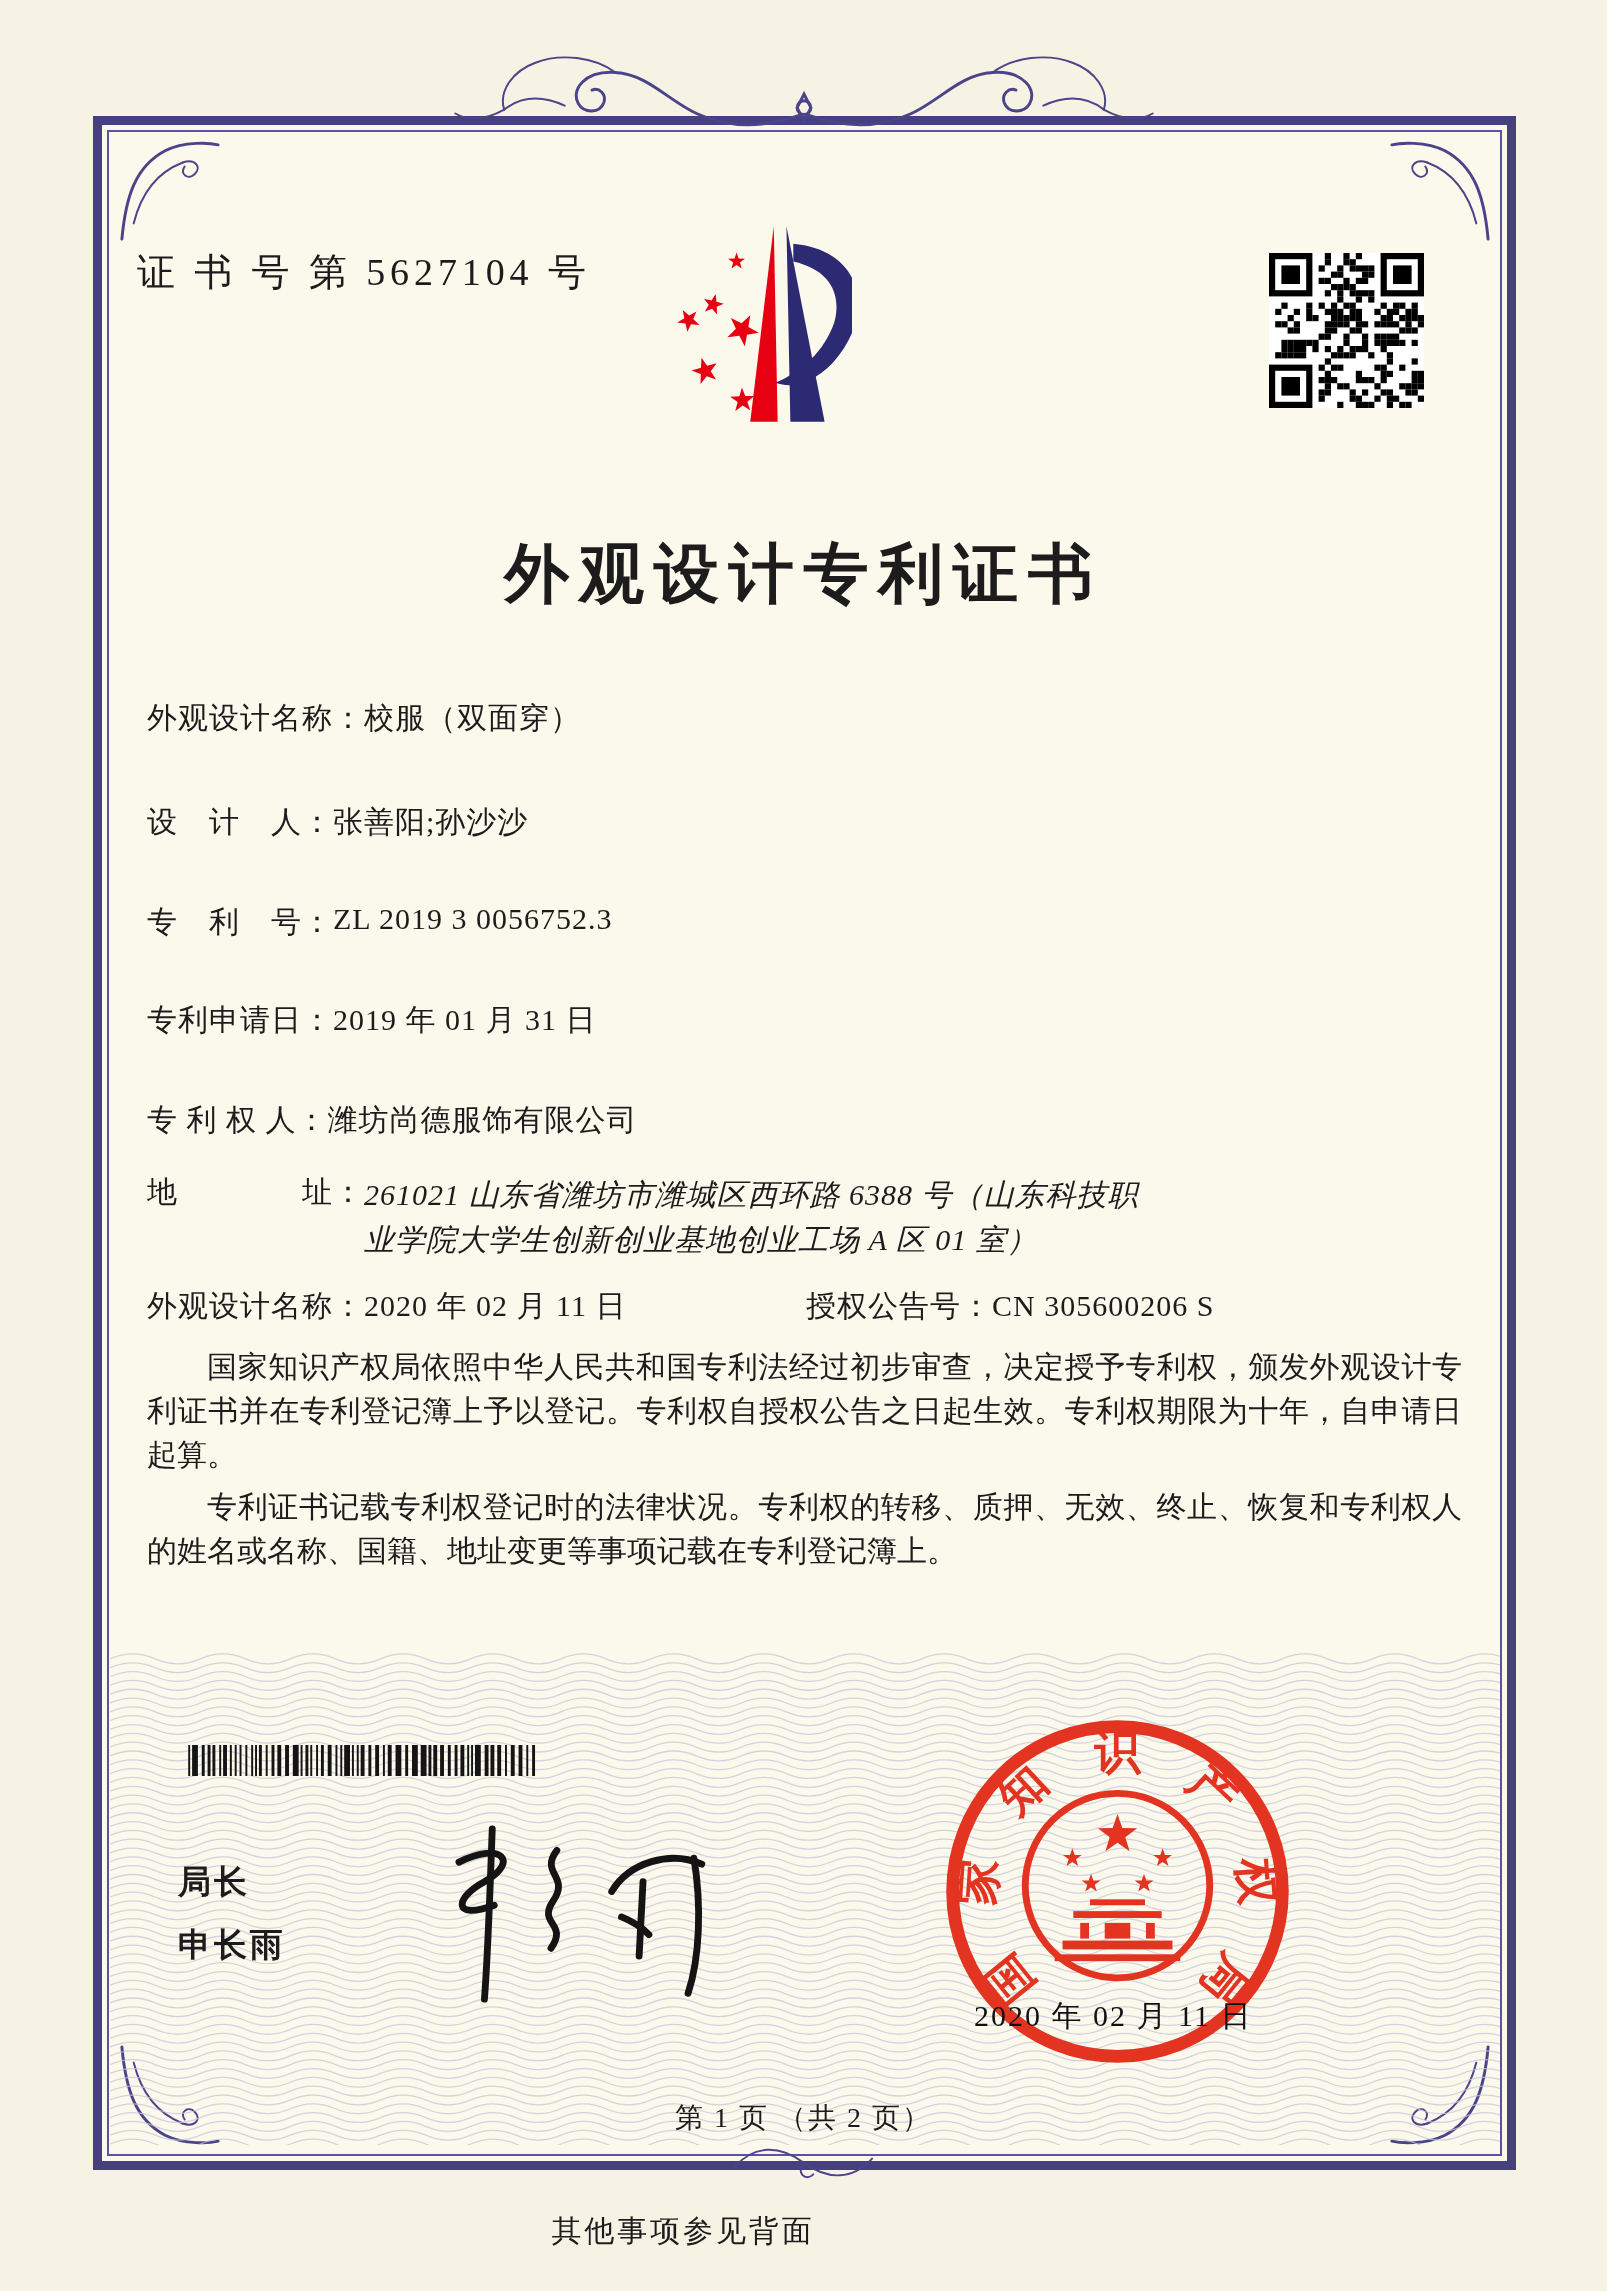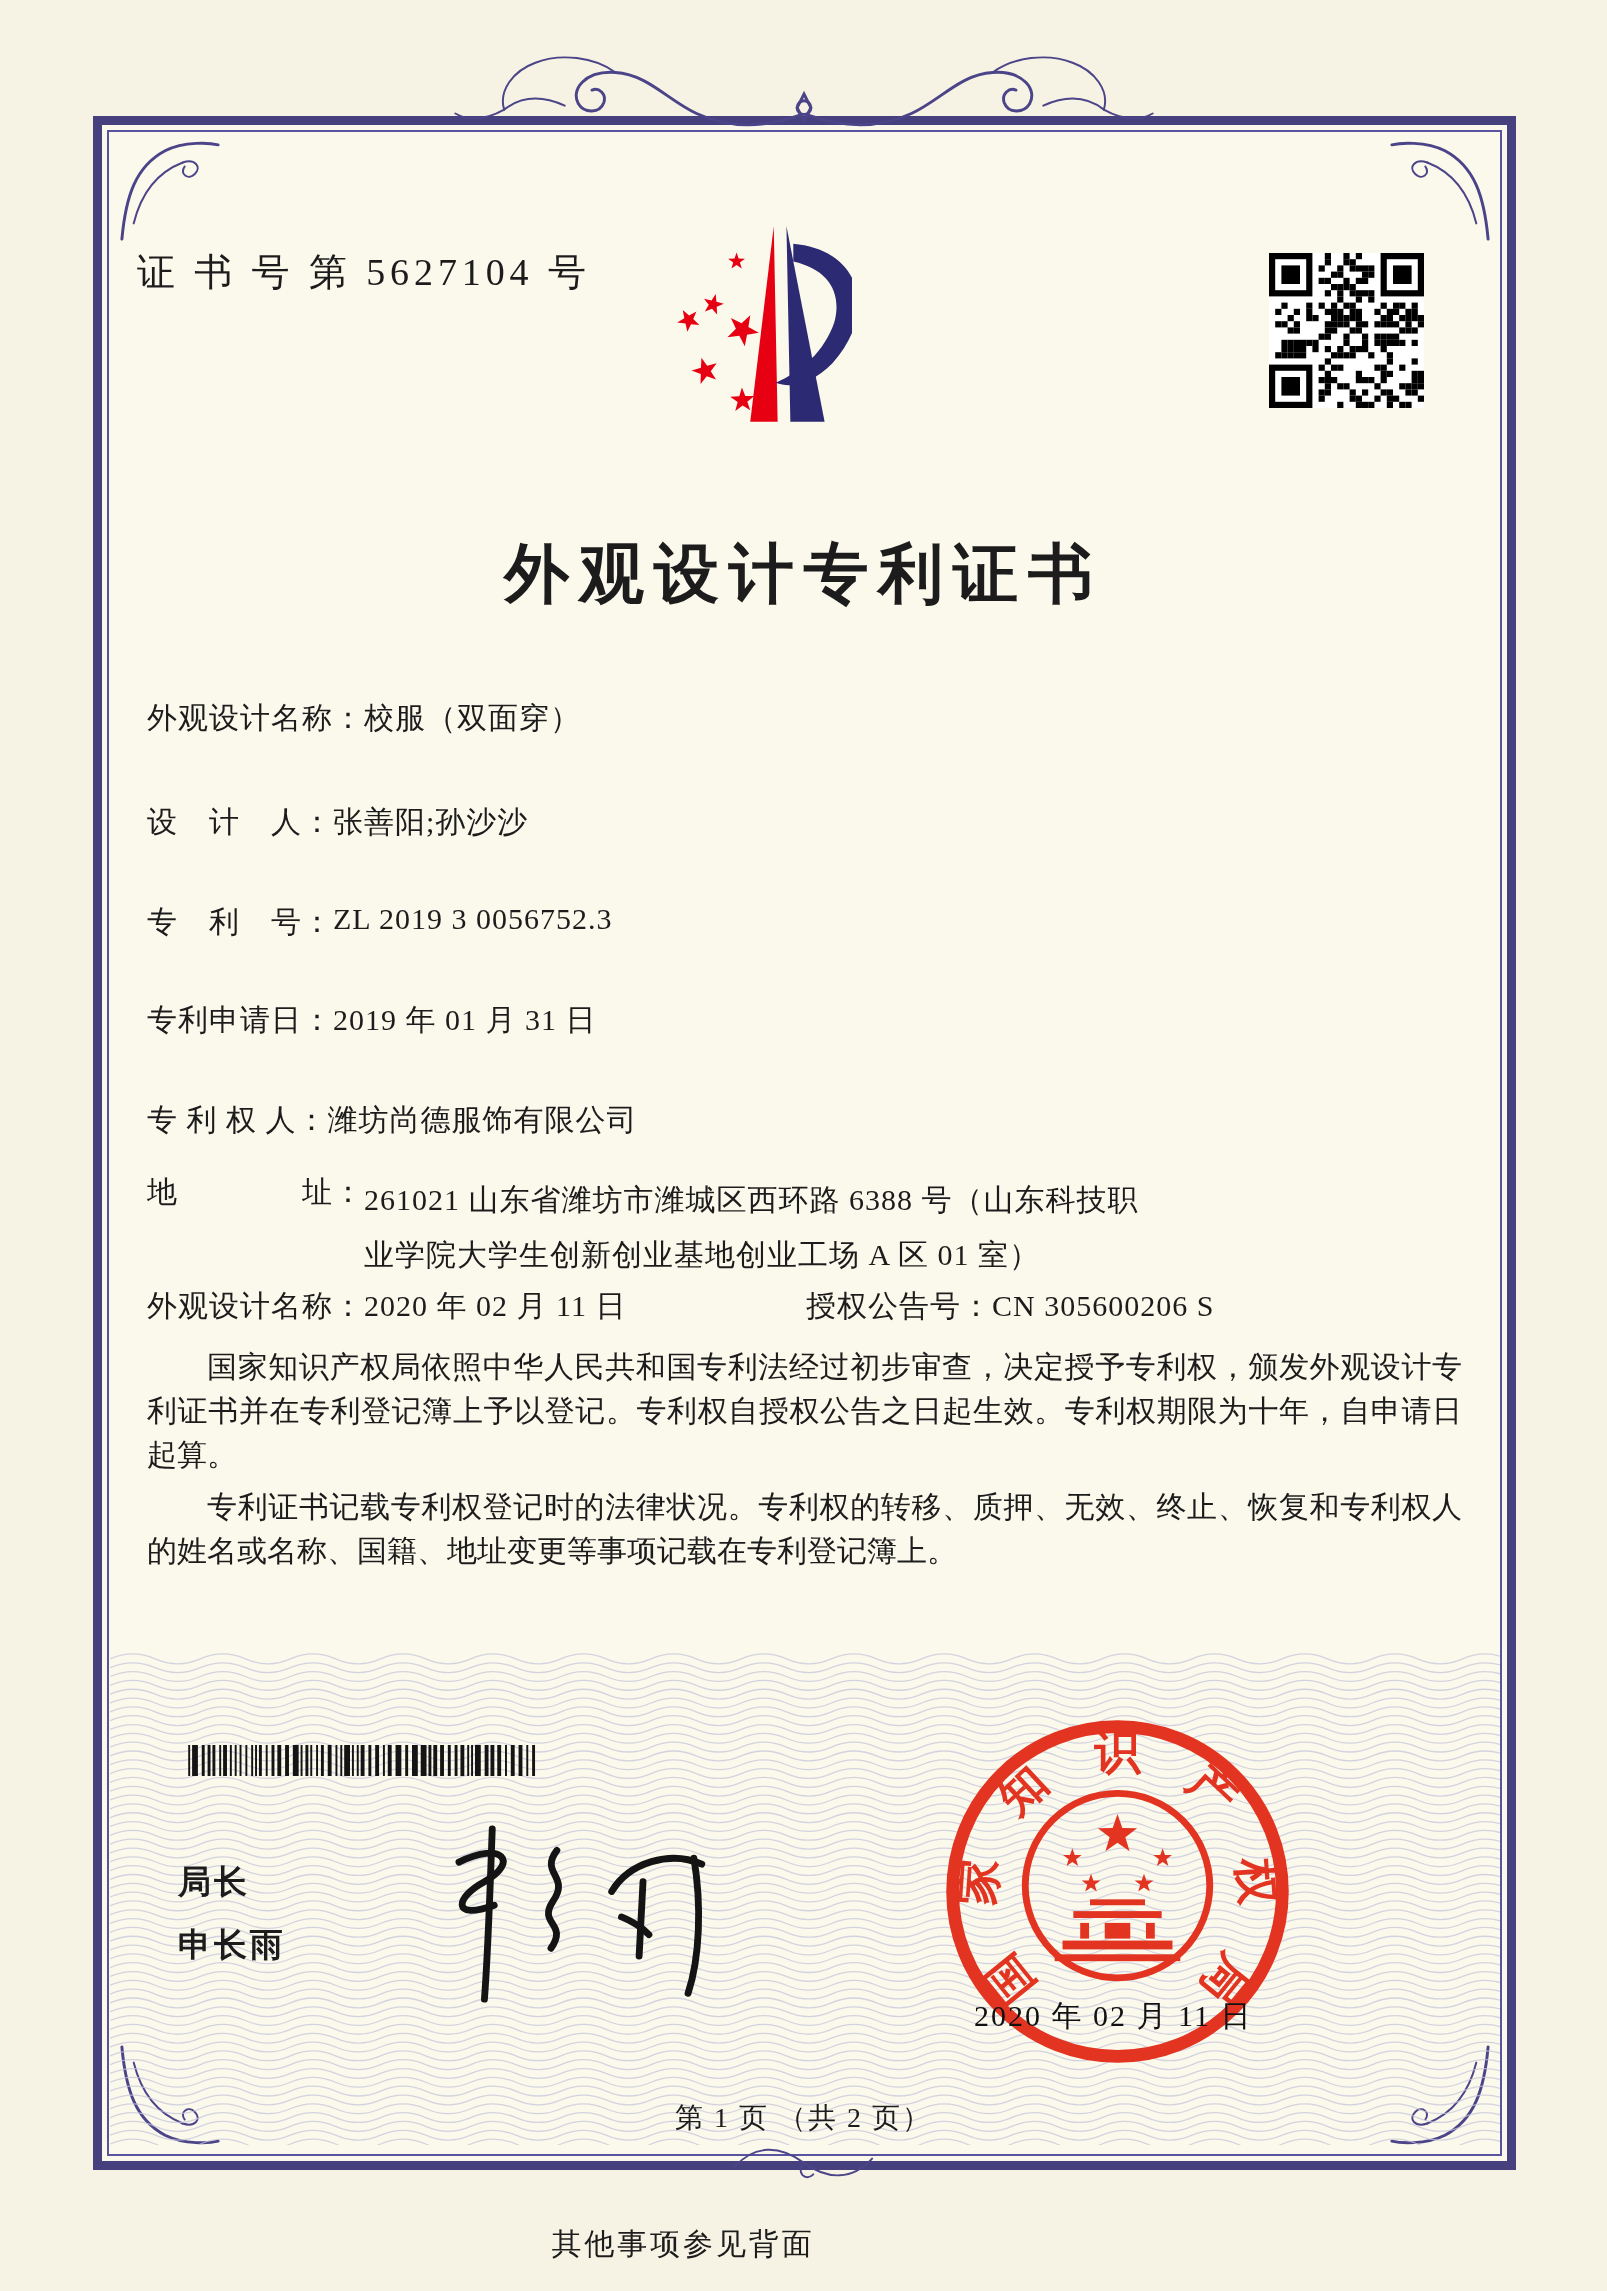--- a/index.html
+++ b/index.html
@@ -32,21 +32,21 @@
   .logo{position:absolute;left:627px;top:214px;}
   .qr{position:absolute;left:1269px;top:253px;}
   .title{
     position:absolute;left:0;top:488px;width:1607px;
     text-align:center;font-size:65px;font-weight:bold;letter-spacing:9.8px;margin-top:42px;
   }
   
   .frow{position:absolute;left:147px;font-size:30px;letter-spacing:1px;display:flex;}
   .flabel{flex:none;white-space:pre;}
   .fvalue{display:inline-block;}
-  .fvalue.addr{width:804px;word-break:break-all;line-height:55px;}
+  .fvalue.addr{width:804px;word-break:break-all;line-height:45px;font-style:italic;}
   .auth-pair2{position:absolute;left:659px;top:0;white-space:nowrap;}
   
   .body-text{
     position:absolute;left:147px;top:1345px;width:1315px;
     font-size:30px;line-height:44px;text-align:justify;
   }
   .body-text p{margin:0;text-indent:2em;}
   .body-text p + p{margin-top:7.8px;}
   
   .waves{position:absolute;left:110px;top:1653px;z-index:0;}
@@ -64,21 +64,21 @@
   .seal-date{
     position:absolute;left:974px;top:1996px;z-index:4;
     font-size:30px;letter-spacing:2px;color:#111;
   }
   .footer-page{
     position:absolute;left:0;top:2099px;width:1607px;z-index:2;
     text-align:center;font-size:28px;letter-spacing:2px;
   }
   .back-note{
     position:absolute;left:0;top:2211px;width:1366px;
-    text-align:center;font-size:30px;letter-spacing:2.9px;margin-top:13px;
+    text-align:center;font-size:30px;letter-spacing:2.9px;
   }
 </style>
 </head>
 <body>
 
 <div class="page">
 
   <div class="frame">
     <div class="frame-inner"></div>
   </div>

